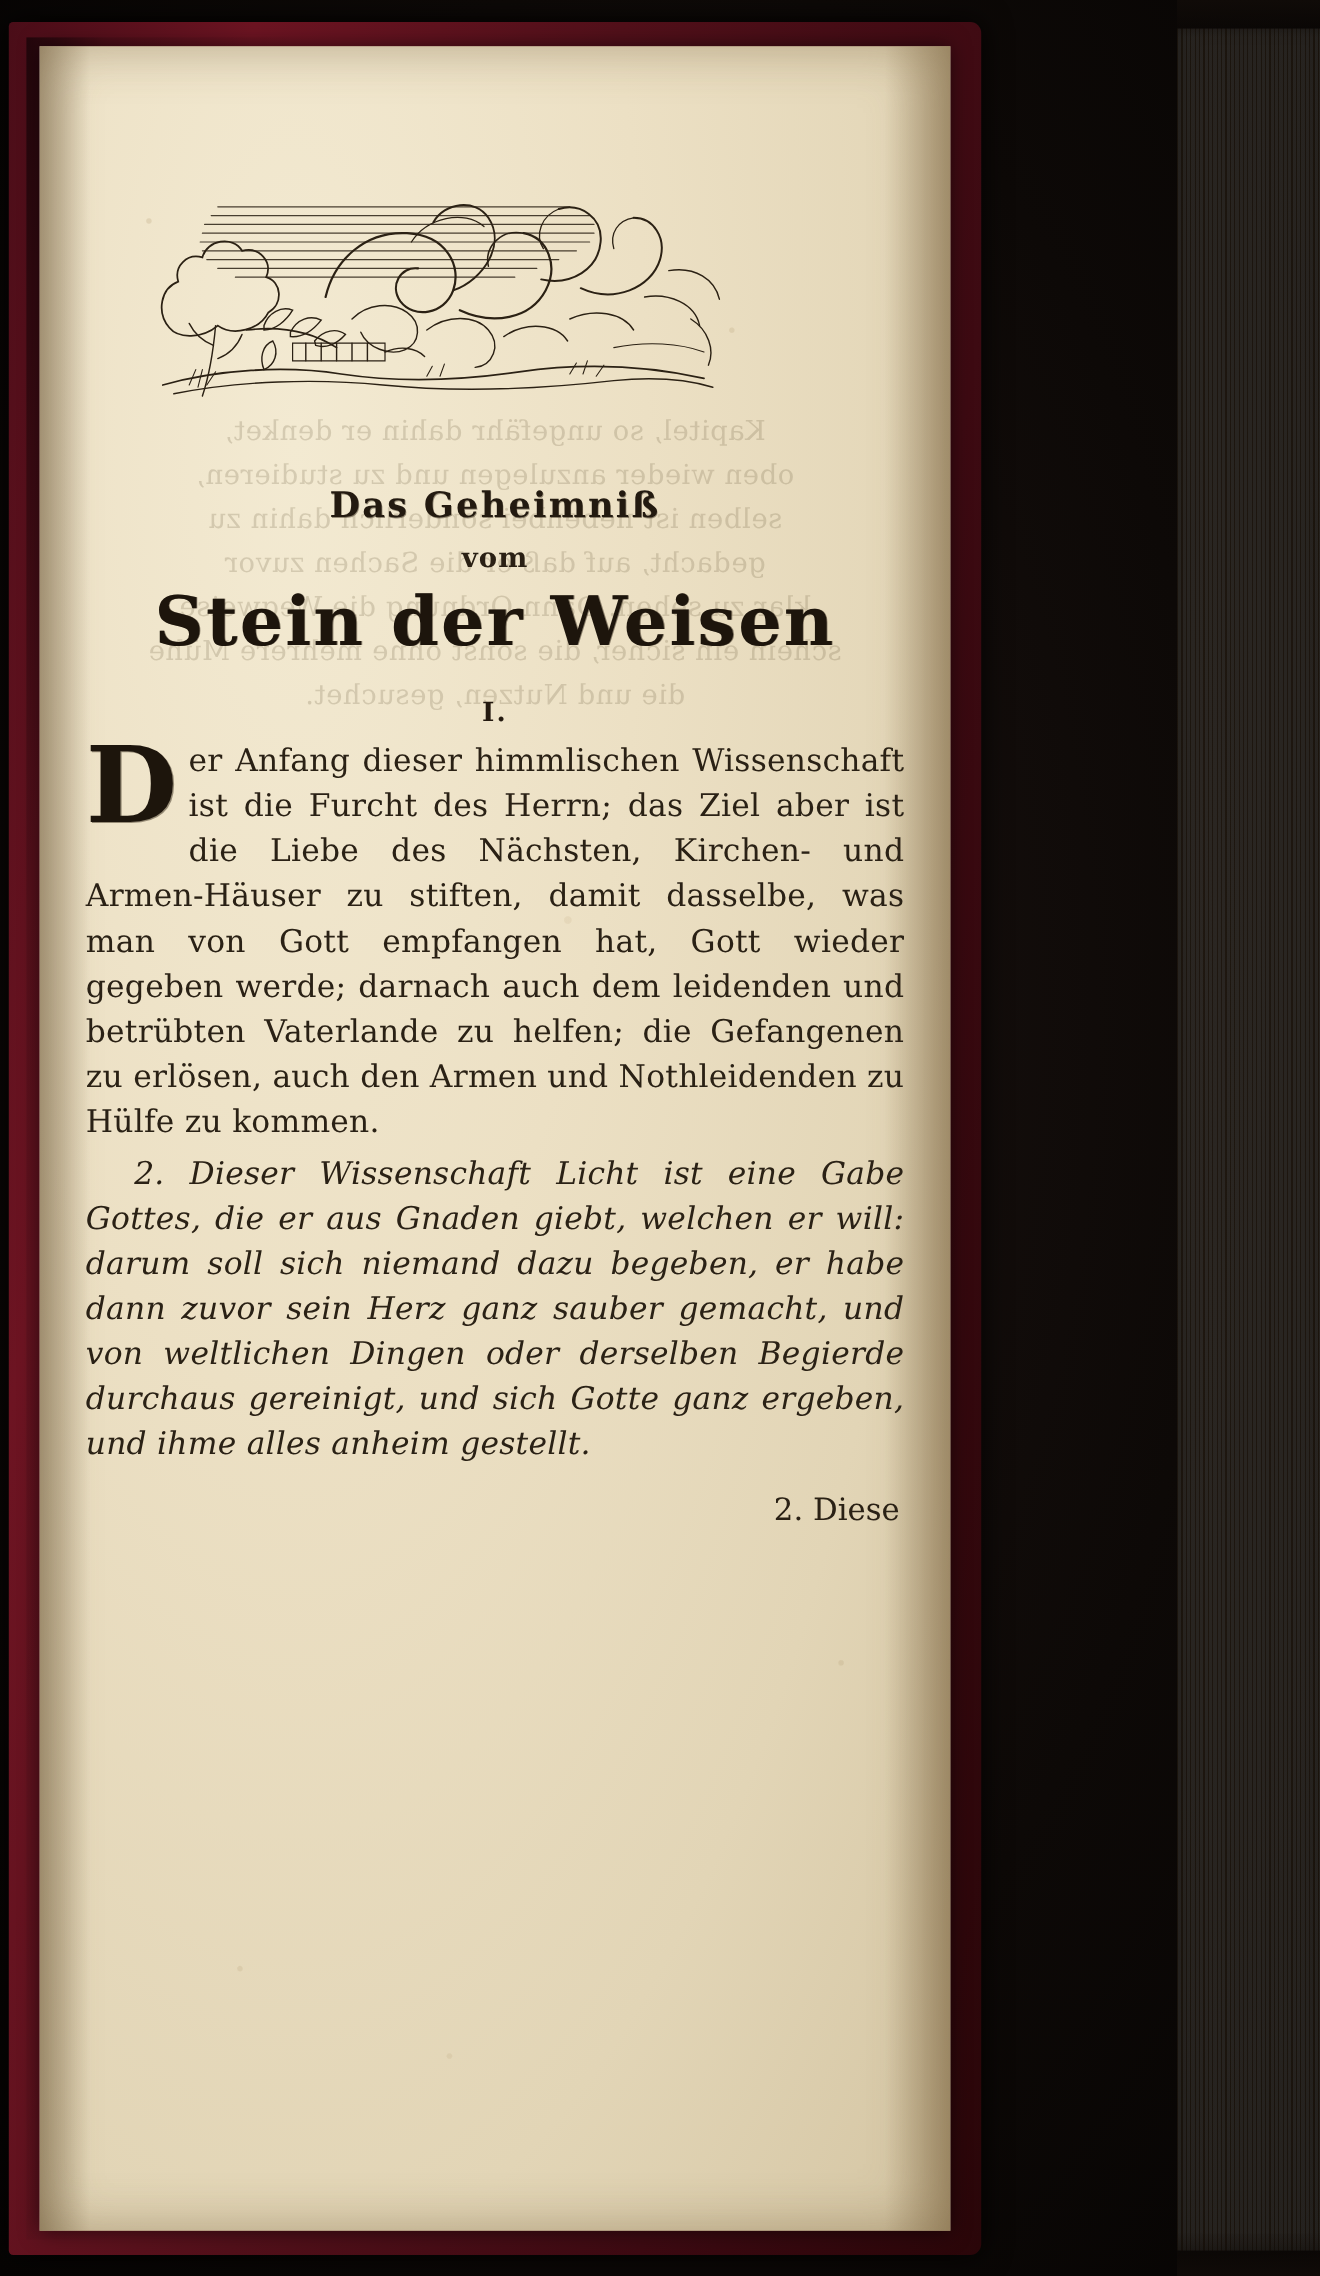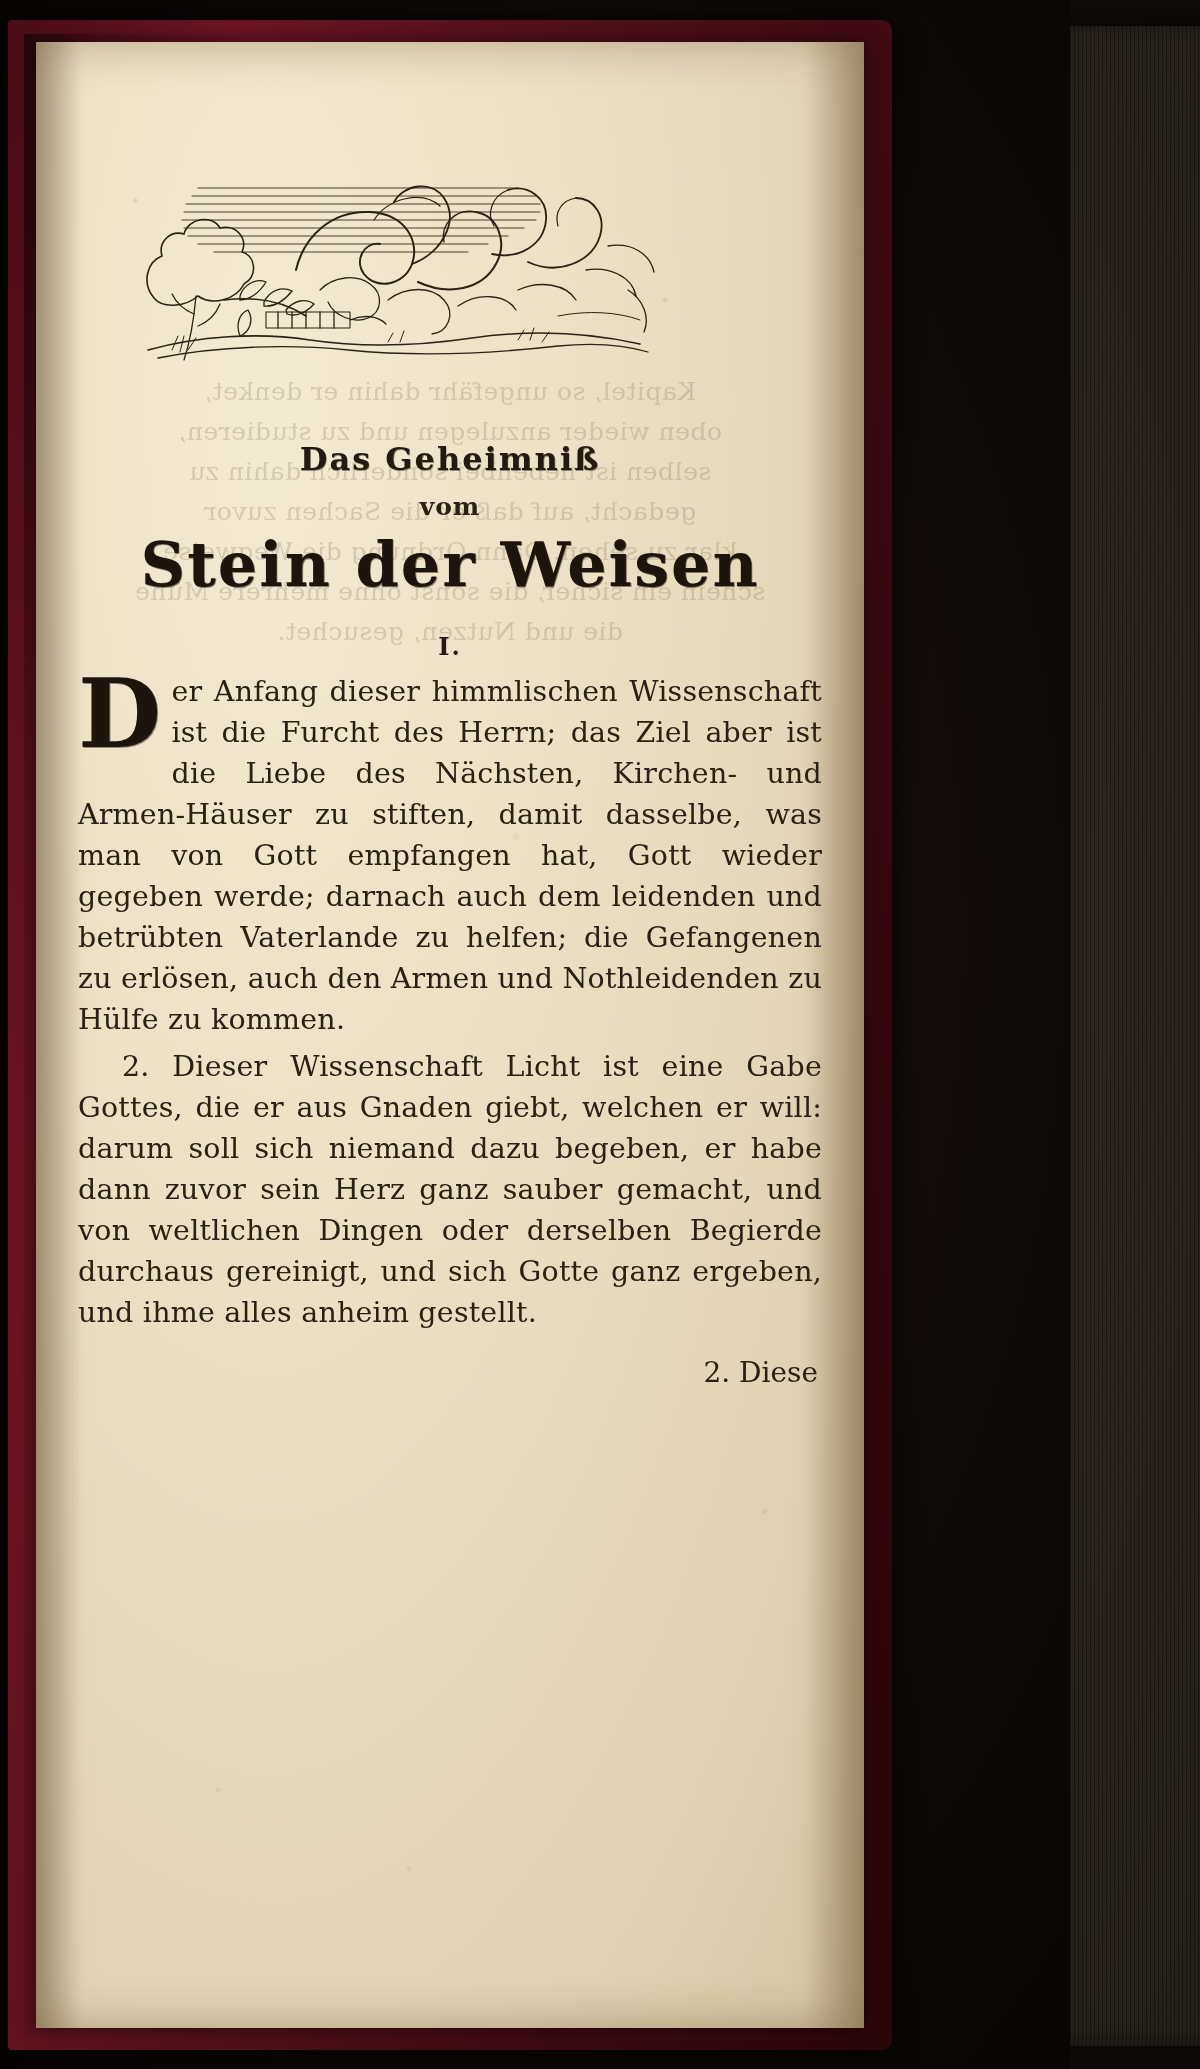--- a/index.html
+++ b/index.html
@@ -193,21 +193,21 @@
   .body-text {
     font-family: "DejaVu Serif", serif;
     font-size: 28.5px;
     line-height: 41px;
     color: #2a2115;
     text-align: justify;
     text-justify: inter-word;
     letter-spacing: 0.2px;
   }
   .para { margin: 0 0 6px 0; }
-  .para-indent { text-indent: 44px; }
+  .para-indent { text-indent: 44px; font-style: italic; }
 
   .dropcap {
     float: left;
     font-family: "DejaVu Serif", serif;
     font-weight: 700;
     font-size: 96px;
     line-height: 82px;
     padding: 2px 10px 0 0;
     color: #1d150c;
     text-shadow: 1px 1px 0 rgba(40,28,14,0.45);

